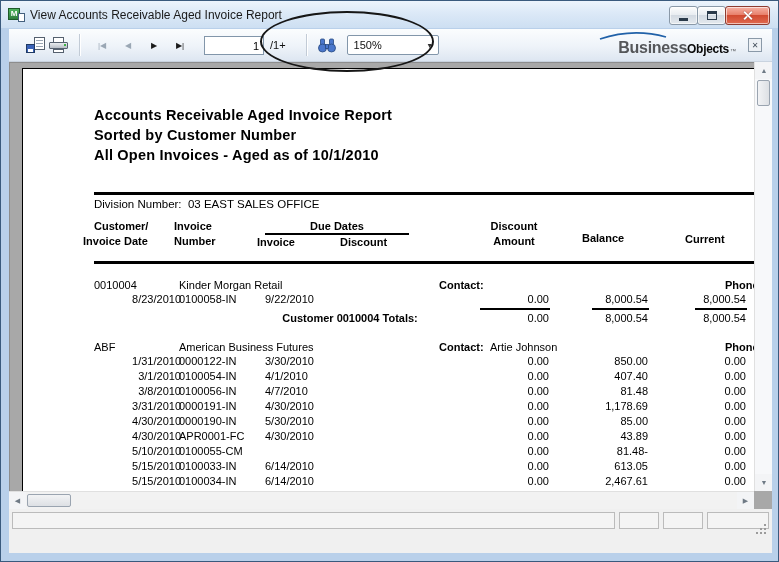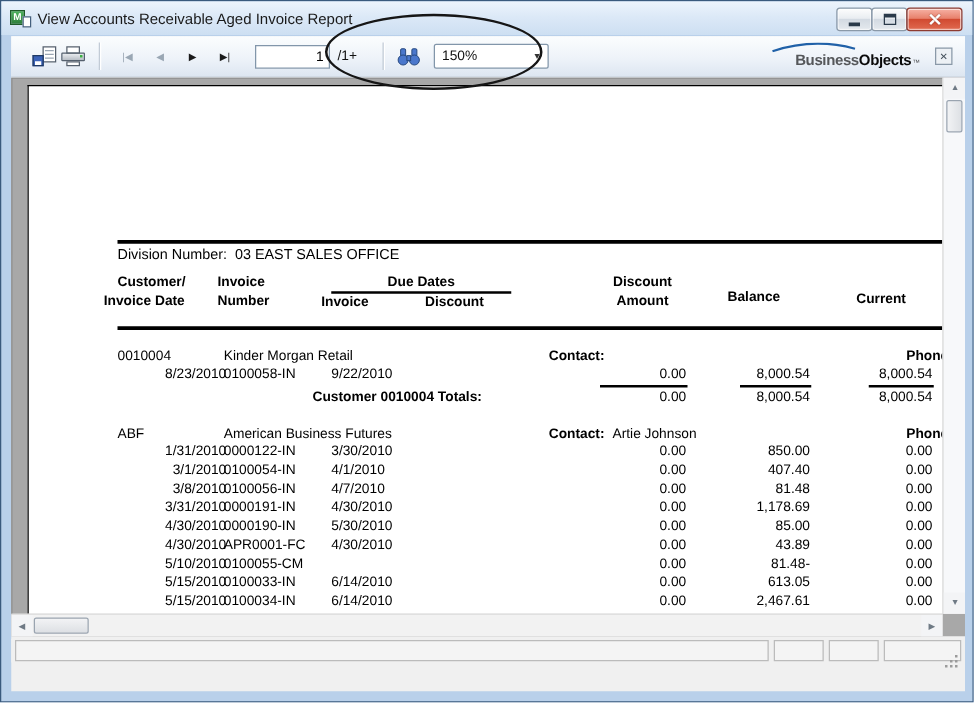--- a/index.html
+++ b/index.html
@@ -71,21 +71,21 @@
   
   .ic-binoc { width:20px; height:15px; }
   
   .combo { display:flex; align-items:center; width:92px; height:20px; margin-left:8px;
     border:1px solid #8296AA; background:#fff; border-radius:2px; }
   .combo .val { flex:1; font-size:11px; padding-left:6px; color:#111; }
   .combo .arr { width:16px; text-align:center; font-size:7px; color:#333; }
   
   .brand { position:relative; margin-left:auto; display:flex; align-items:baseline; padding-top:6px; }
   .brand svg { position:absolute; left:16px; top:-1px; }
-  .brand .b1 { font-size:12px; font-weight:bold; color:#55575A; letter-spacing:-0.3px;padding-left:36px; }
+  .brand .b1 { font-size:16px; font-weight:bold; color:#55575A; letter-spacing:-0.3px;padding-left:36px; }
   .brand .b2 { font-size:12px; font-weight:bold; color:#0A0A0A; letter-spacing:-0.3px; }
   .brand .tm { font-size:6px; color:#55575A; margin-left:1px; }
   .xbox { width:14px; height:14px; margin-left:12px; margin-right:2px;
     border:1px solid #8A99A8; background:#EDF1F5; color:#44505C; font-size:8px;
     display:flex; align-items:center; justify-content:center; }
 
   
   .tabstrip { height:23px; background:#F1F0EA; display:flex; align-items:flex-end; padding-left:6px; }
   .tab { height:21px; padding:0 13px; background:#FCFCFC; border:1px solid #898989; border-bottom:none;
     border-radius:2px 2px 0 0; font-size:11px; line-height:20px; color:#111; }
@@ -107,21 +107,21 @@
   .c-inv { left:156px; }
   .c-due { left:242px; }
   .c-disc { left:396px; width:130px; text-align:right; }
   .c-bal  { left:495px; width:130px; text-align:right; }
   .c-cur  { left:593px; width:130px; text-align:right; }
   .c-cust { left:71px; }
   .c-name { left:156px; }
   .c-clab { left:416px; font-weight:bold; }
   .c-cval { left:467px; }
   .c-phone { left:702px; font-weight:bold; }
-  .c-totlab { left:227px; width:200px; text-align:left; font-weight:bold; }
+  .c-totlab { left:227px; width:200px; text-align:center; font-weight:bold; }
   .rrow { position:absolute; left:0; right:0; height:14px; }
   .rrow .t { top:0; }
 
   
   .vscroll { position:absolute; right:0; top:0; width:18px; height:429px; background:#F7F8FA;
     border-left:1px solid #E0E0E0; }
   .sbtn { position:absolute; left:0; width:18px; height:17px; display:flex; align-items:center;
     justify-content:center; font-size:7px; color:#6F7A85; background:#F3F4F6; }
   .vscroll .up { top:0; }
   .vscroll .down { bottom:0; }
@@ -229,20 +229,25 @@
           <span class="b2">Objects</span>
           <span class="tm">™</span>
       </div>
       <div class="xbox">✕</div>
     </div>
 
 
     <div class="preview">
       <div class="page">
 
+        <div class="rpt-title">
+          <div>Accounts Receivable Aged Invoice Report</div>
+          <div>Sorted by Customer Number</div>
+          <div>All Open Invoices - Aged as of 10/1/2010</div>
+        </div>
 
         <div class="hline" style="top:123px"></div>
 
         <div class="t" style="left:71px; top:129px; font-size:11.5px;">
           <span>Division Number:</span>&nbsp;&nbsp;<span>03 EAST SALES OFFICE</span>
         </div>
 
         <span class="t b" style="left:71px; top:151px">Customer/</span>
         <span class="t b" style="left:60px; top:166px">Invoice Date</span>
         <span class="t b" style="left:151px; top:151px">Invoice</span>

